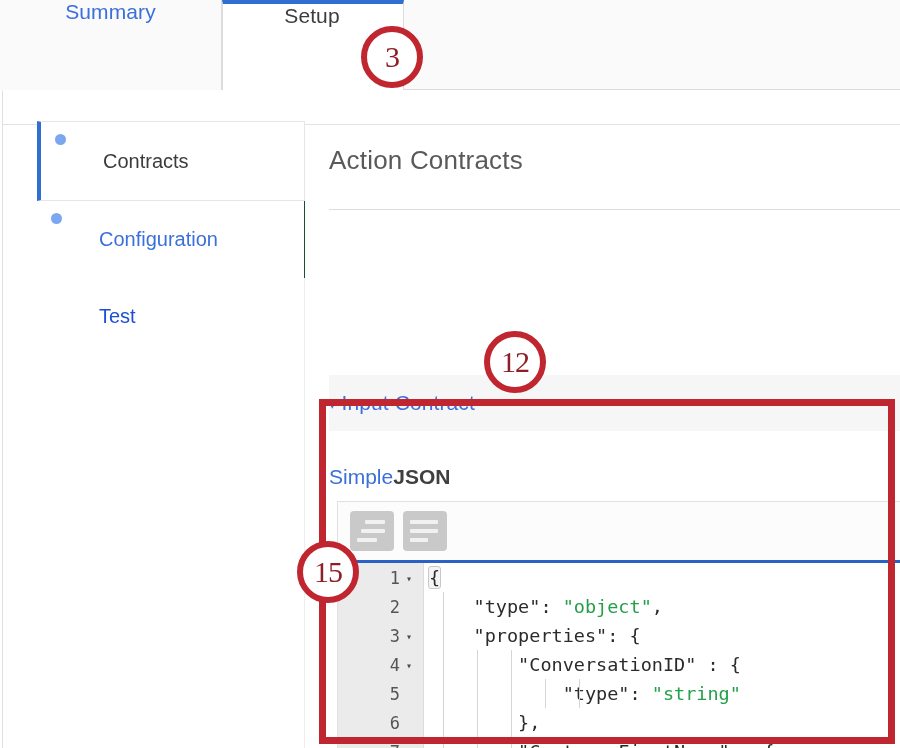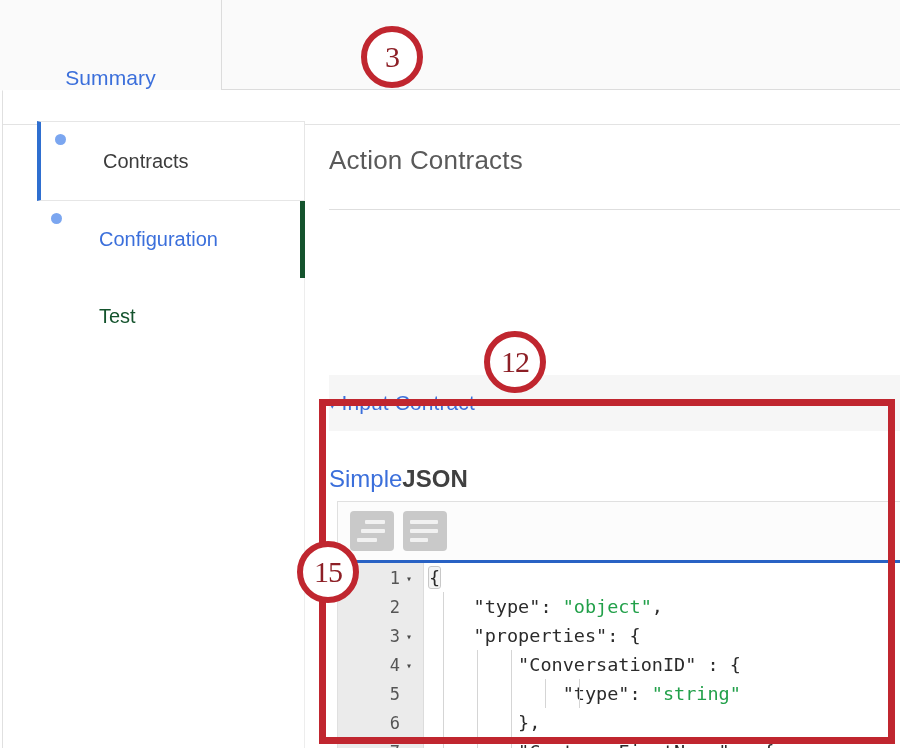--- a/index.html
+++ b/index.html
@@ -25,21 +25,21 @@
     background: #fafafa;
     border-bottom: 1px solid #dcdcdc;
     box-sizing: border-box;
   }
   .tab {
     position: absolute;
     top: 0;
     height: 90px;
     box-sizing: border-box;
     display: flex;
-    align-items: flex-end;
+    align-items: flex-start;
     justify-content: center;
     font-size: 21px;
     letter-spacing: .1px;
     cursor: pointer;
     user-select: none;
   }
   .tab.inactive {
     left: 0;
     width: 222px;
     color: #3b6fdb;
@@ -109,25 +109,25 @@
     height: 80px;
     border: 1px solid #e6e6e6;
     border-left: 4px solid #2f6fd0;
     background: #ffffff;
     color: #3c3c3c;
   }
   #nav-configuration {
     height: 77px;
     margin-top: 0px;
     color: #3b6fdb;
-    border-right: 5px solid #14532d;
+    border-right: 1px solid #14532d;
   }
   #nav-test {
     height: 76px;
-    color: #14532d;
+    color: #1d4ed8;
     border-right: 1px solid #ededed;
   }
   #nav-rest {
     height: 394px;
     border-right: 1px solid #ededed;
   }
   #nav-configuration .nav-label,
   #nav-test .nav-label { padding-left: 62px; }
 
   
@@ -173,21 +173,21 @@
     color: #3b6fdb;
     letter-spacing: .1px;
   }
 
   
   #format-row {
     position: absolute;
     left: 0; top: 340px;
     display: flex;
     align-items: baseline;
-    font-size: 24px;
+    font-size: 21px;
   }
   #fmt-simple {
     color: #3b6fdb;
     cursor: pointer;
     text-decoration: none;
   }
   #fmt-json {
     color: #404040;
     font-weight: bold;
     cursor: pointer;
@@ -348,20 +348,23 @@
   #badge-12 { left: 484px; top: 331px; width: 62px; height: 62px; }
   #badge-13 { left: 297px; top: 541px; width: 62px; height: 62px; }
 </style>
 </head>
 <body>
 
 <div id="tabstrip">
   <div class="tab inactive">
     <span class="tab-label">Summary</span>
   </div>
+  <div class="tab active">
+    <span class="tab-label">Setup</span>
+  </div>
 </div>
 
 <div id="card">
   <div id="card-topline"></div>
 
   <div id="sidebar">
 
     <div class="nav-item" id="nav-contracts">
       <span class="nav-dot"></span>
       <span class="nav-label">Contracts</span>

